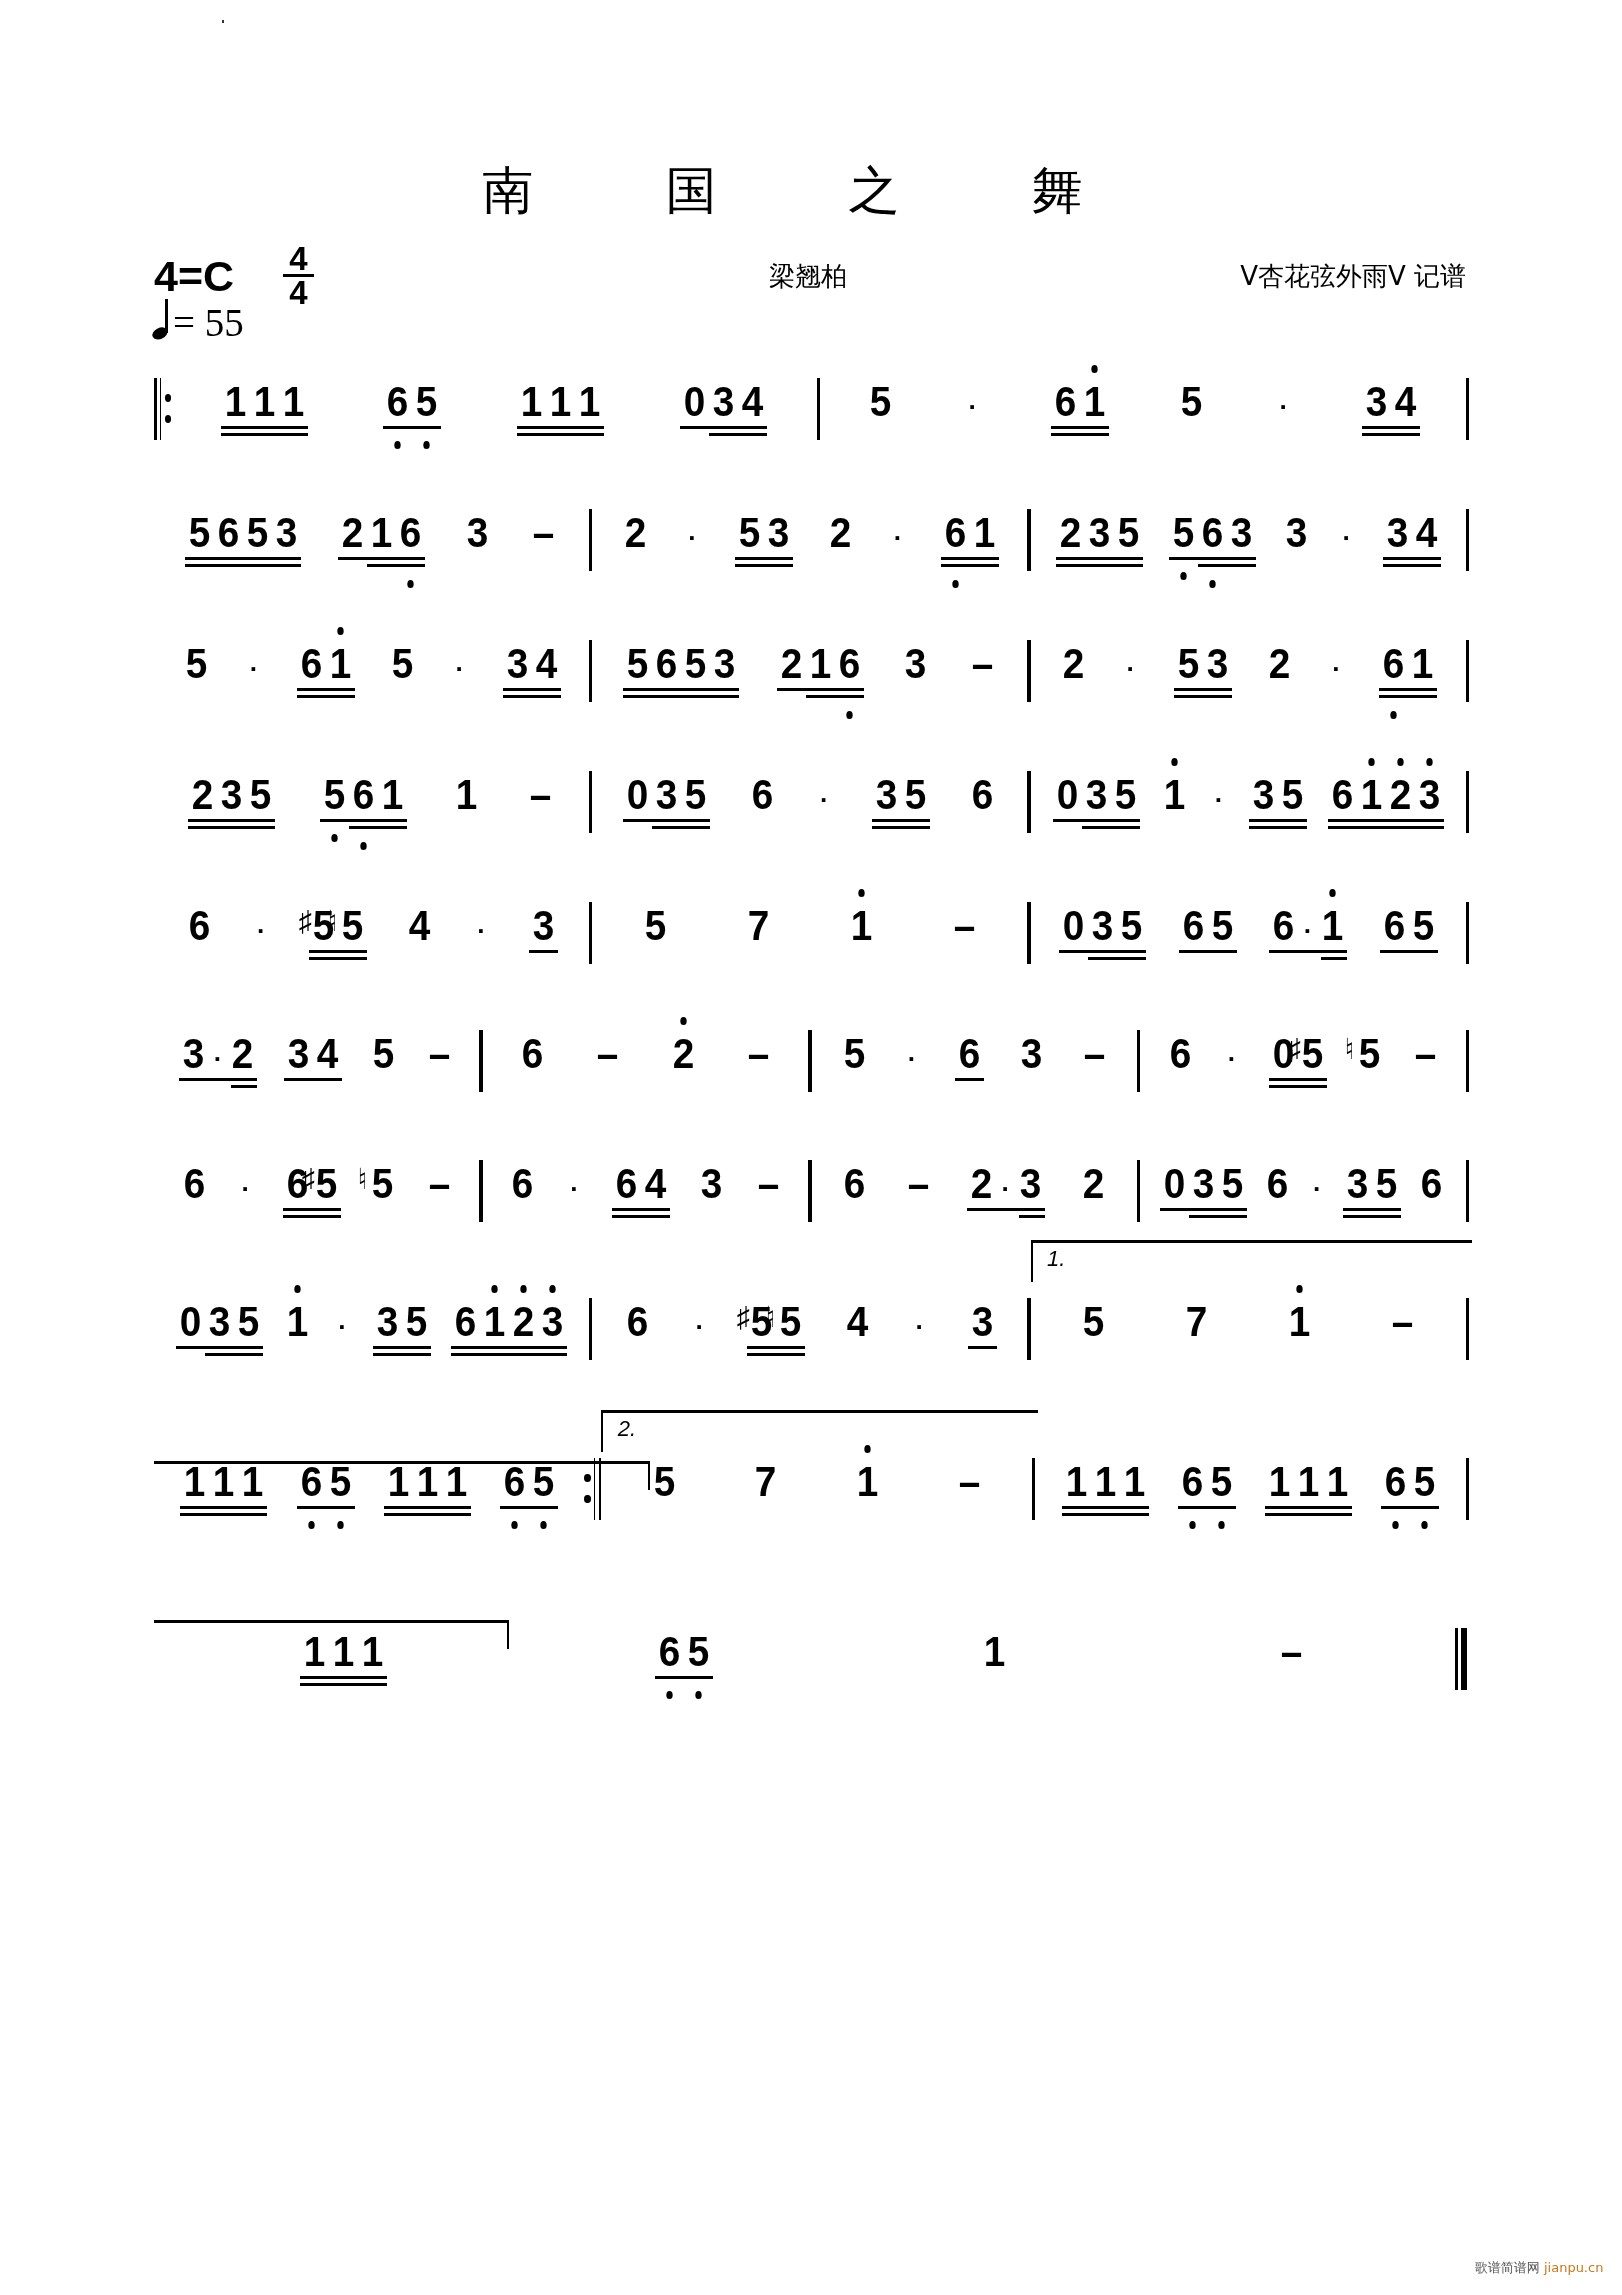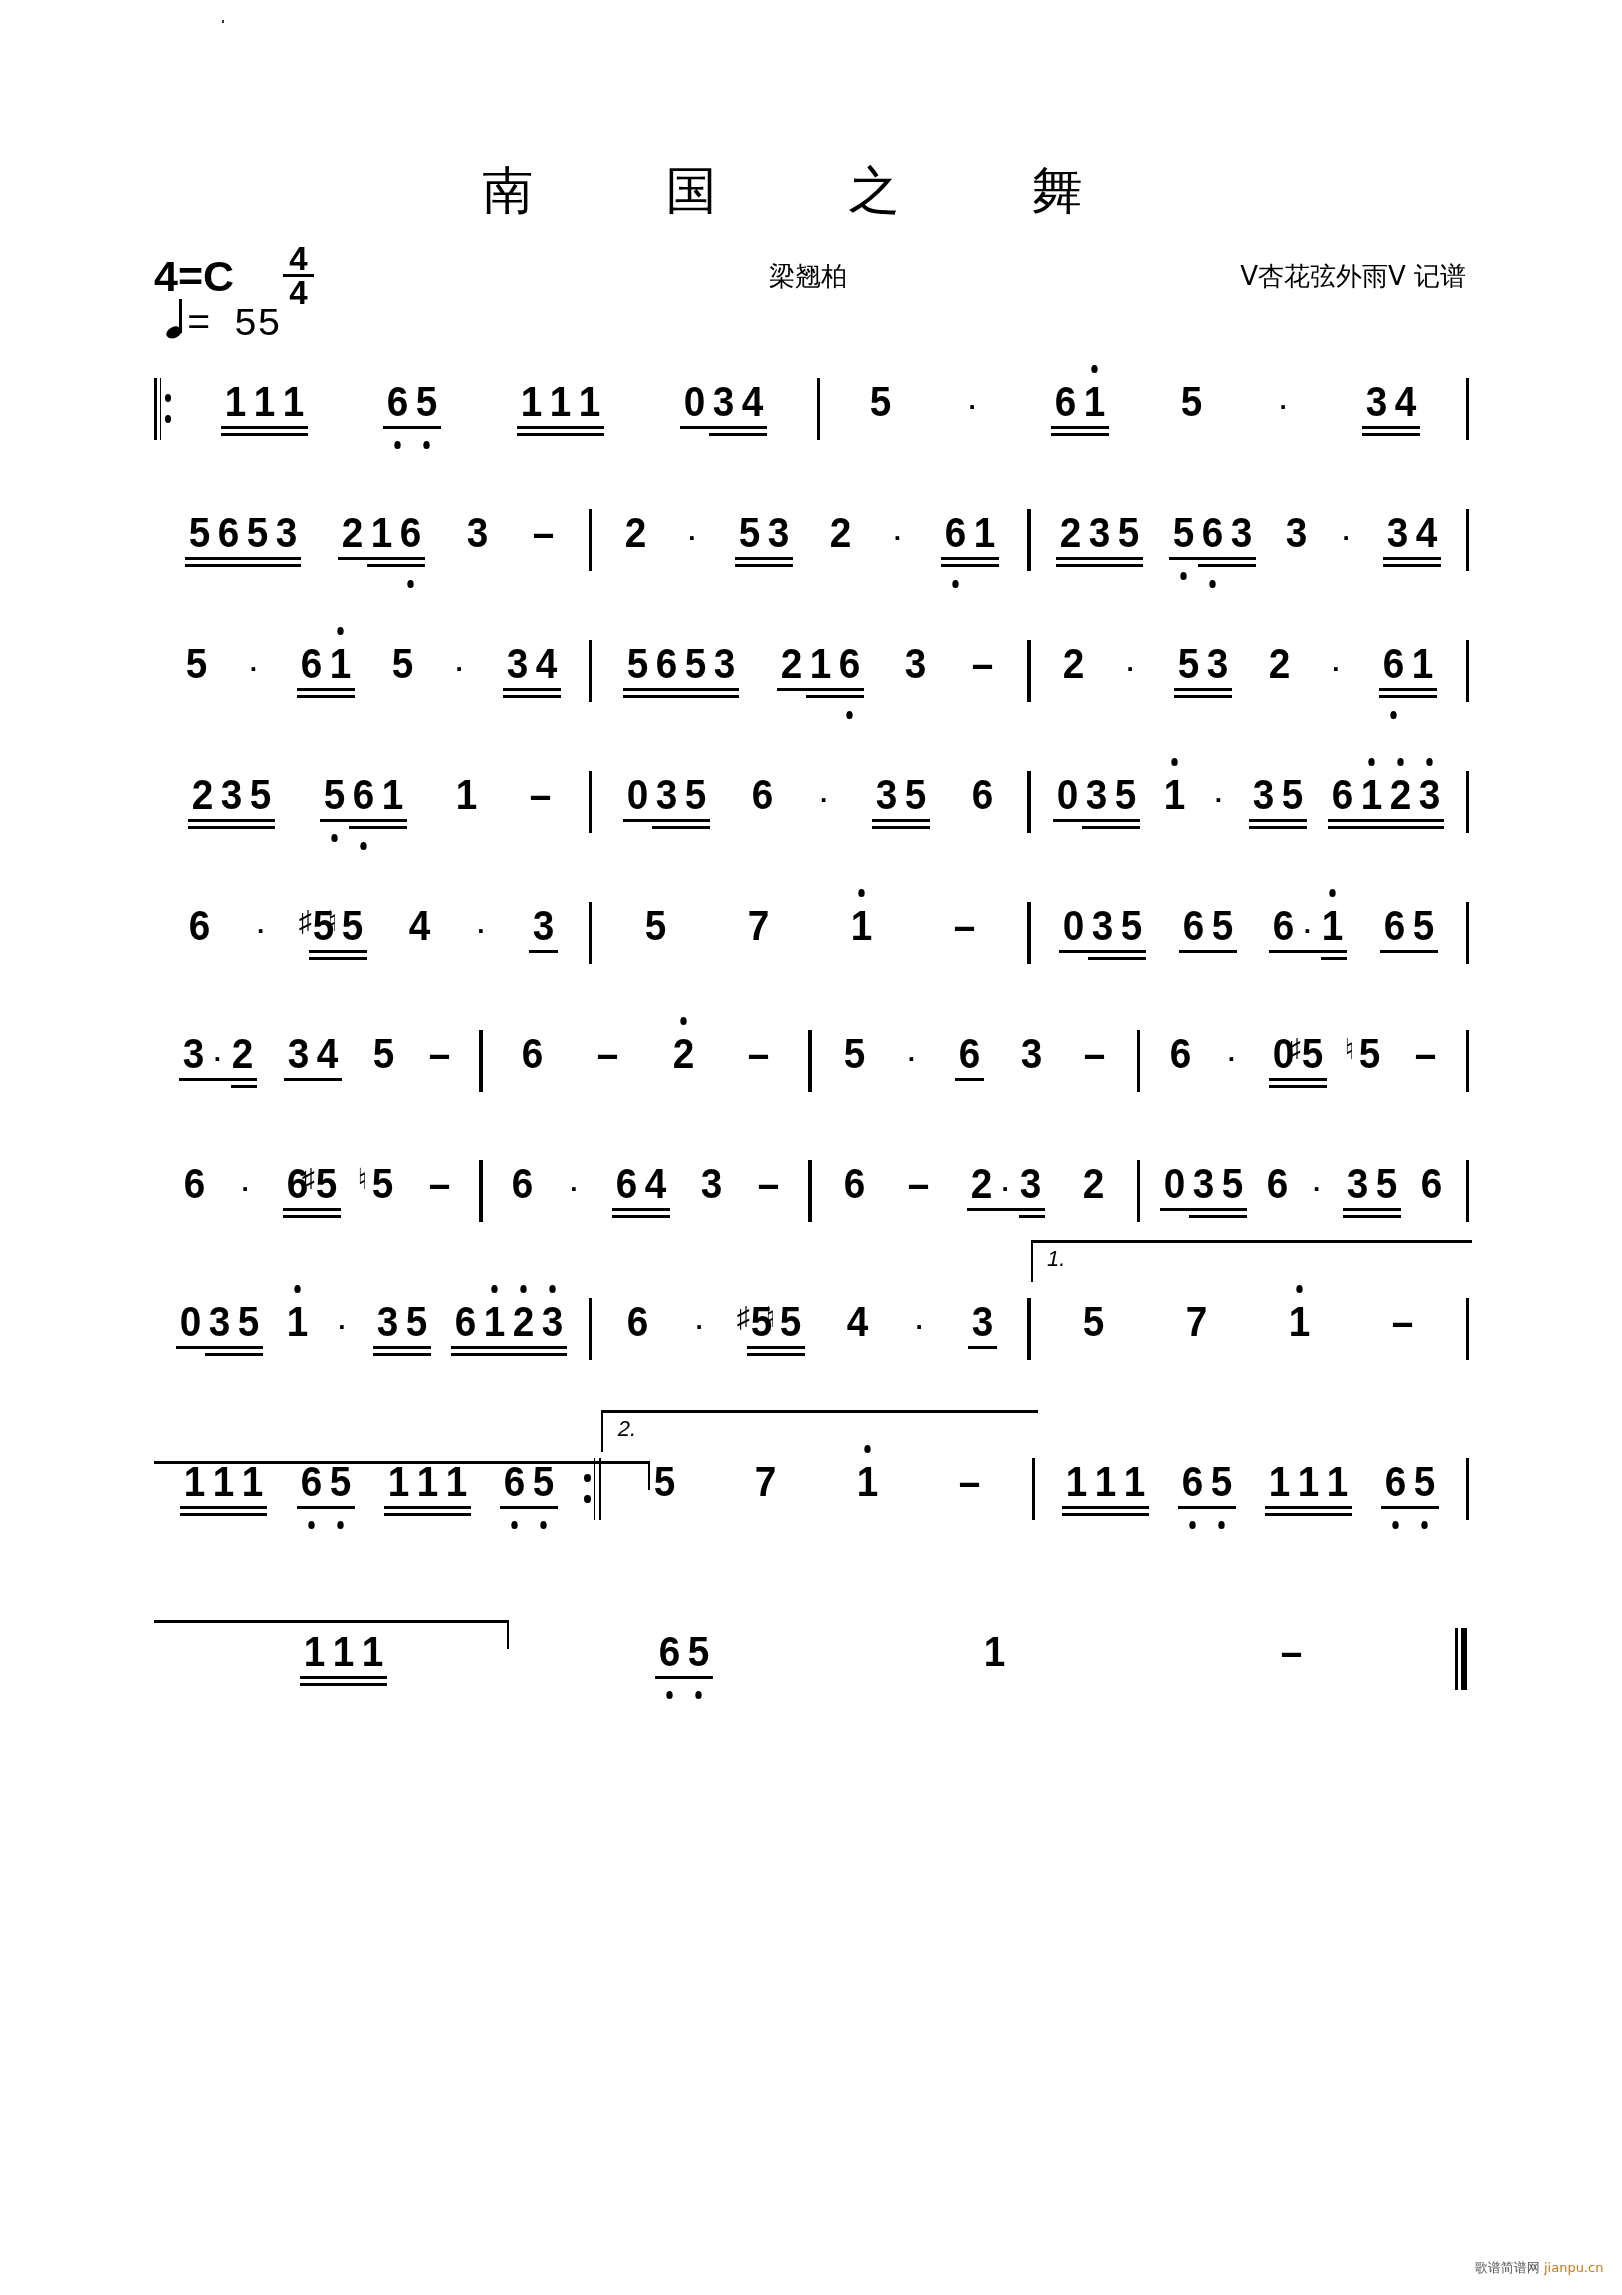--- a/index.html
+++ b/index.html
@@ -4,21 +4,21 @@
 <style>
   html, body { margin: 0; padding: 0; background: #ffffff; }
   body { width: 1623px; height: 2295px; position: relative; overflow: hidden;
          font-family: "Liberation Sans", "DejaVu Sans", sans-serif; color: #000; }
   .title { position: absolute; top: 157px; left: 0; width: 1623px; text-align: center;
            font-size: 51px; letter-spacing: 58px; font-family: "DejaVu Sans", sans-serif; font-weight: 400; }
   .key { position: absolute; left: 154px; top: 252px; font-size: 43px; font-weight: 700; font-family: "Liberation Sans", sans-serif; }
   .timesig { position: absolute; left: 283px; top: 243px; width: 31px; text-align: center; font-weight: 700;
              font-size: 33px; line-height: 31px; }
   .timesig .frac { display: block; border-top: 3.3px solid #000; }
-  .tempo { position: absolute; left: 166px; top: 300px; font-size: 39px; font-family: Liberation Mono, monospace; }
+  .tempo { position: absolute; left: 152px; top: 300px; font-size: 39px; font-family: Liberation Serif, serif; }
   .tempo .qnote { display: inline-block; position: relative; width: 21px; height: 39px; vertical-align: -3.9px; }
   .tempo .qnote::before { content: ""; position: absolute; left: 0; bottom: 1.3px; width: 15.7px; height: 11px;
         background: #000; border-radius: 50%; transform: rotate(-25deg); }
   .tempo .qnote::after { content: ""; position: absolute; left: 13px; bottom: 6.5px; width: 3.3px; height: 34px; background: #000; }
   .composer { position: absolute; left: 769px; top: 259px; font-size: 26px; font-family: "DejaVu Sans", sans-serif; text-align: right; }
   .arranger { position: absolute; right: 157px; top: 259px; font-size: 26px; font-family: "DejaVu Sans", sans-serif; }
 
   .line { position: absolute; left: 154px; width: 1315px; height: 85px; display: flex; align-items: center; }
   .measure { flex: 1; display: flex; justify-content: space-around; align-items: center; height: 100%; padding: 0 11.8px; }
   .bar { width: 3.3px; height: 62px; background: #000; flex: none; }

